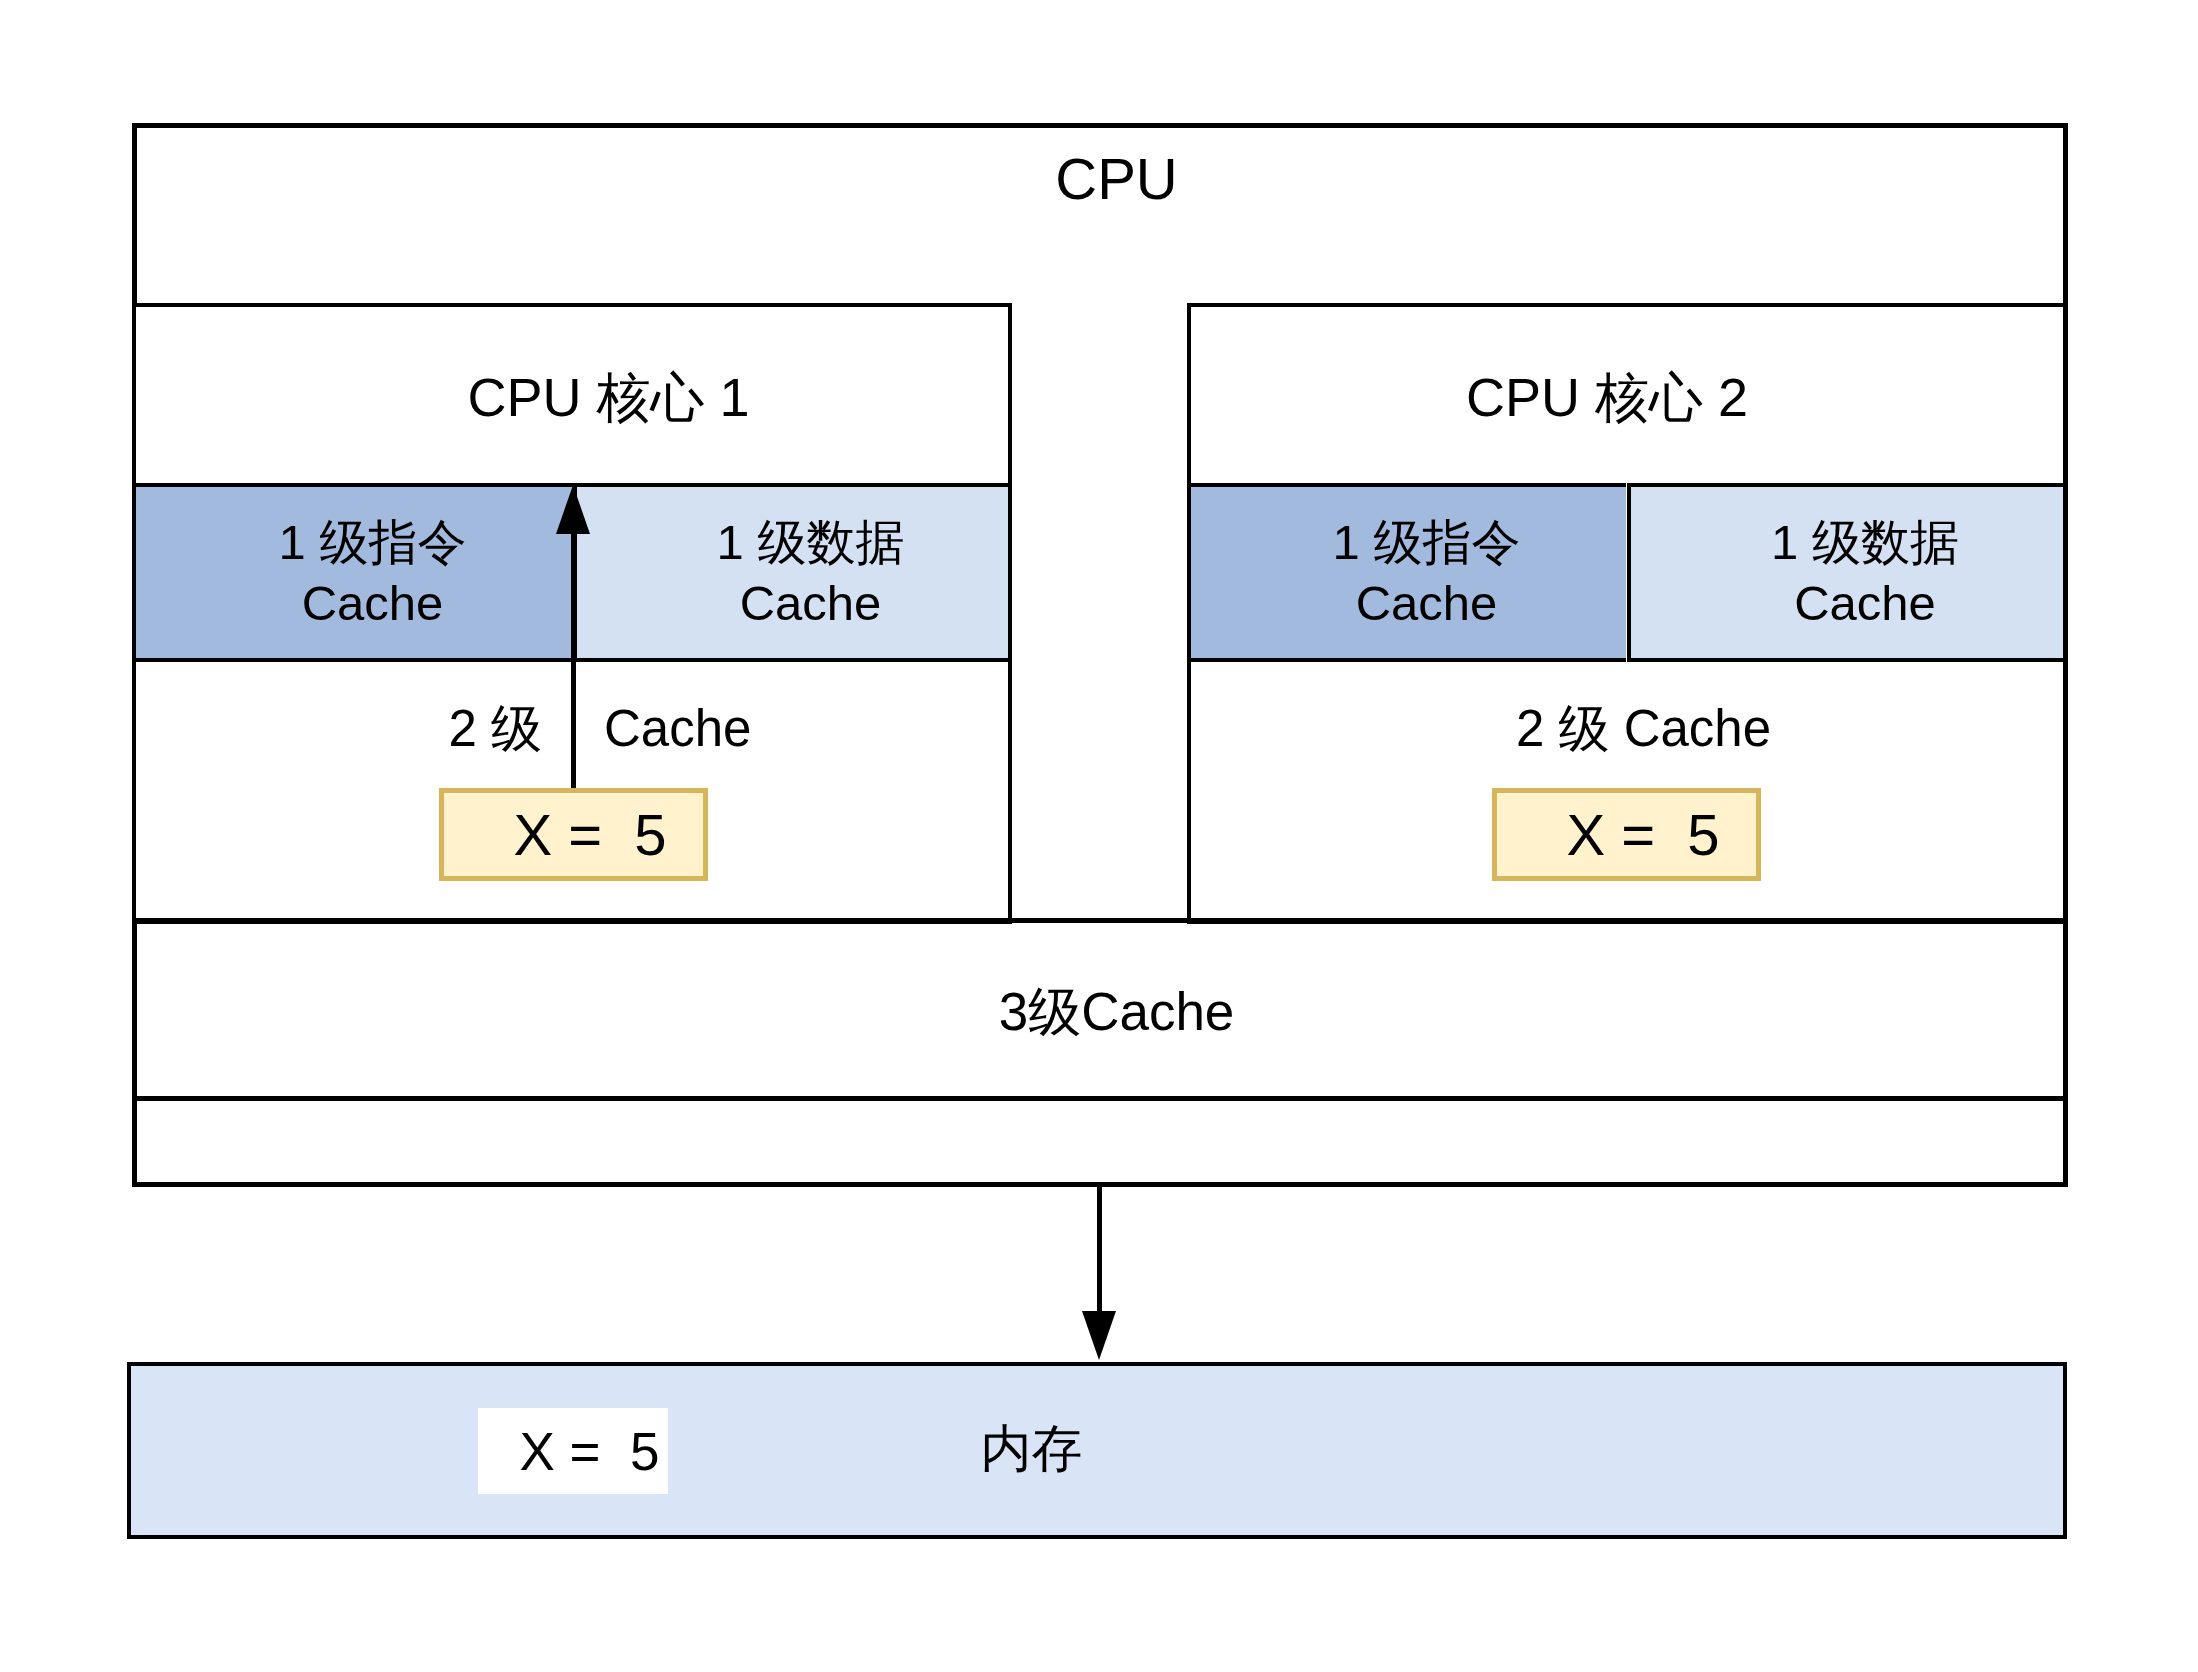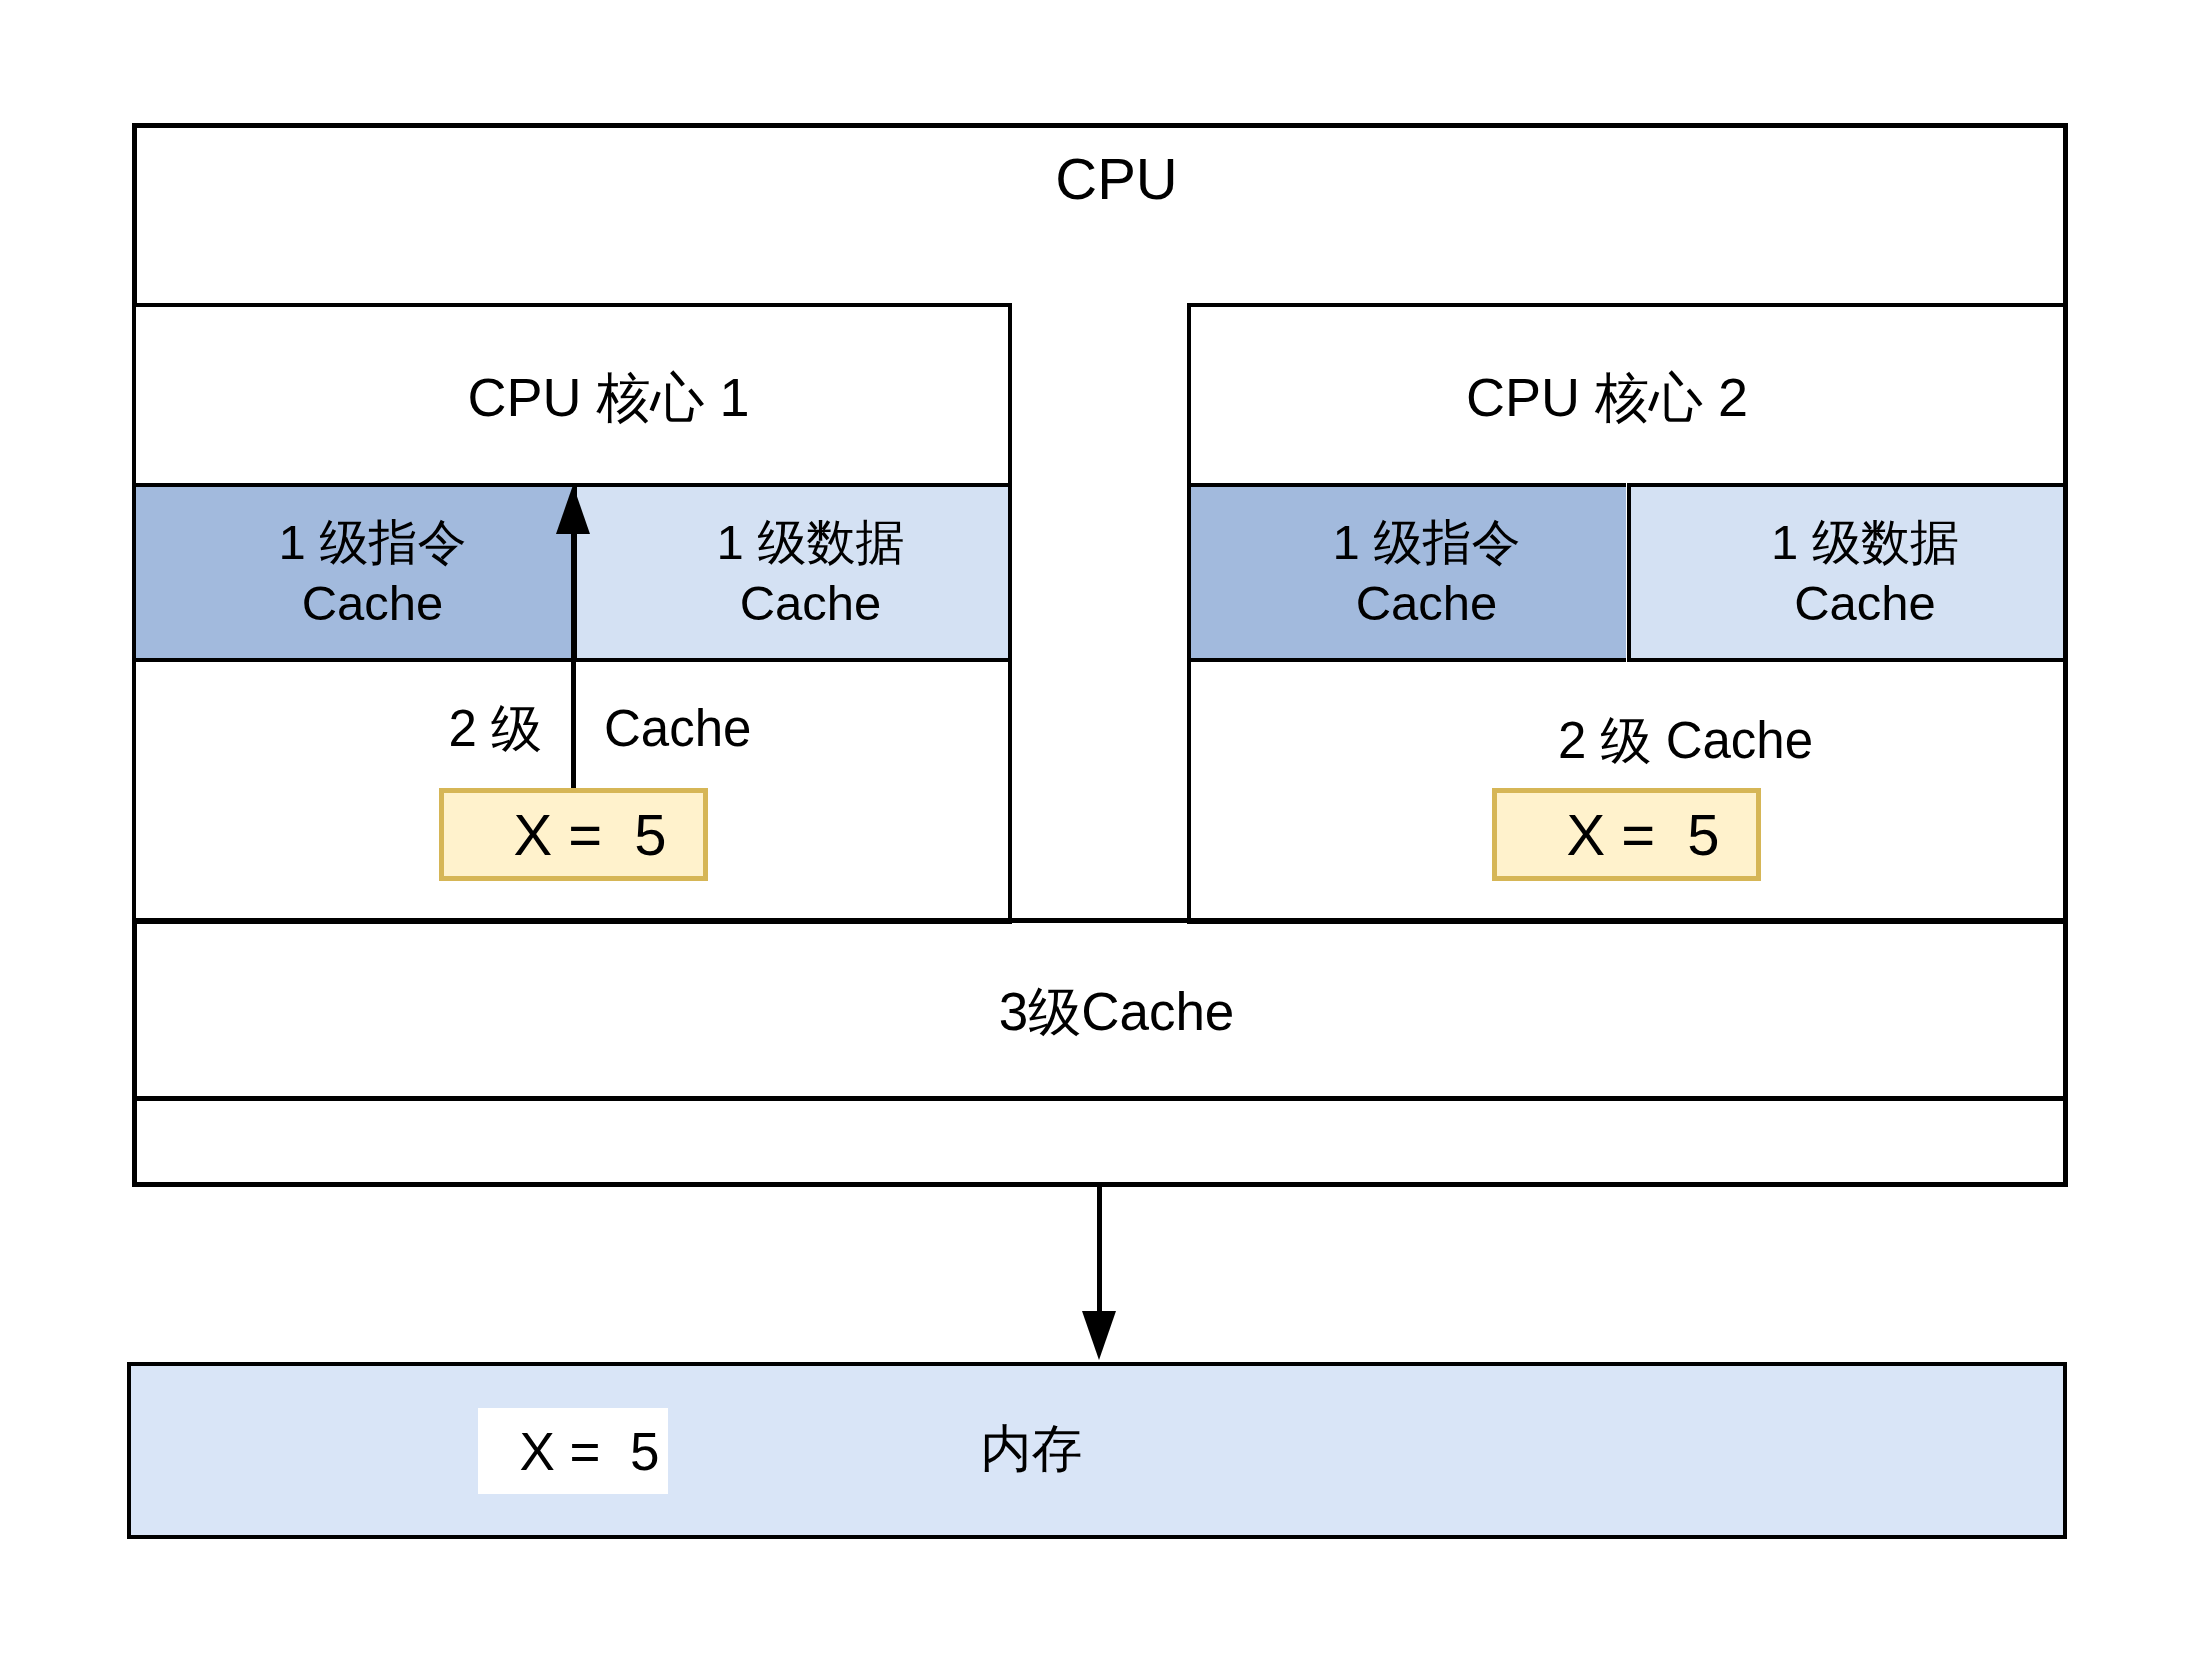--- a/index.html
+++ b/index.html
@@ -61,21 +61,21 @@
   <span>1 级指令</span>
   <span>Cache</span>
 </div>
 <div class="abs l1cell l1-light divider" style="left:1627px;top:483px;width:436px;height:179px;">
   <span>1 级数据</span>
   <span>Cache</span>
 </div>
 
 <div class="abs lbl" style="left:136px;top:700px;width:406px;height:58px;text-align:right;line-height:58px;">2 级</div>
 <div class="abs lbl" style="left:604px;top:700px;width:404px;height:58px;text-align:left;line-height:58px;">Cache</div>
-<div class="abs ctr lbl pre" style="left:1229px;top:700px;width:880px;height:58px;margin-top:12px;">2 级 Cache</div>
+<div class="abs ctr lbl pre" style="left:1187px;top:700px;width:880px;height:58px;">2 级 Cache</div>
 
 <div class="abs ctr hl-box" style="left:439px;top:788px;width:269px;height:93px;">X =  5</div>
 <div class="abs ctr hl-box" style="left:1492px;top:788px;width:269px;height:93px;">X =  5</div>
 
 <div class="abs shaft" style="left:571px;top:530px;height:258px;"></div>
 <div class="abs arrowhead-up" style="left:556px;top:485px;"></div>
 
 <div class="abs hline" style="left:132px;top:918px;width:1936px;"></div>
 <div class="abs ctr lbl-lg" style="left:132px;top:981px;width:1936px;height:63px;text-align:center;">3级Cache</div>
 <div class="abs hline" style="left:132px;top:1096px;width:1936px;"></div>

